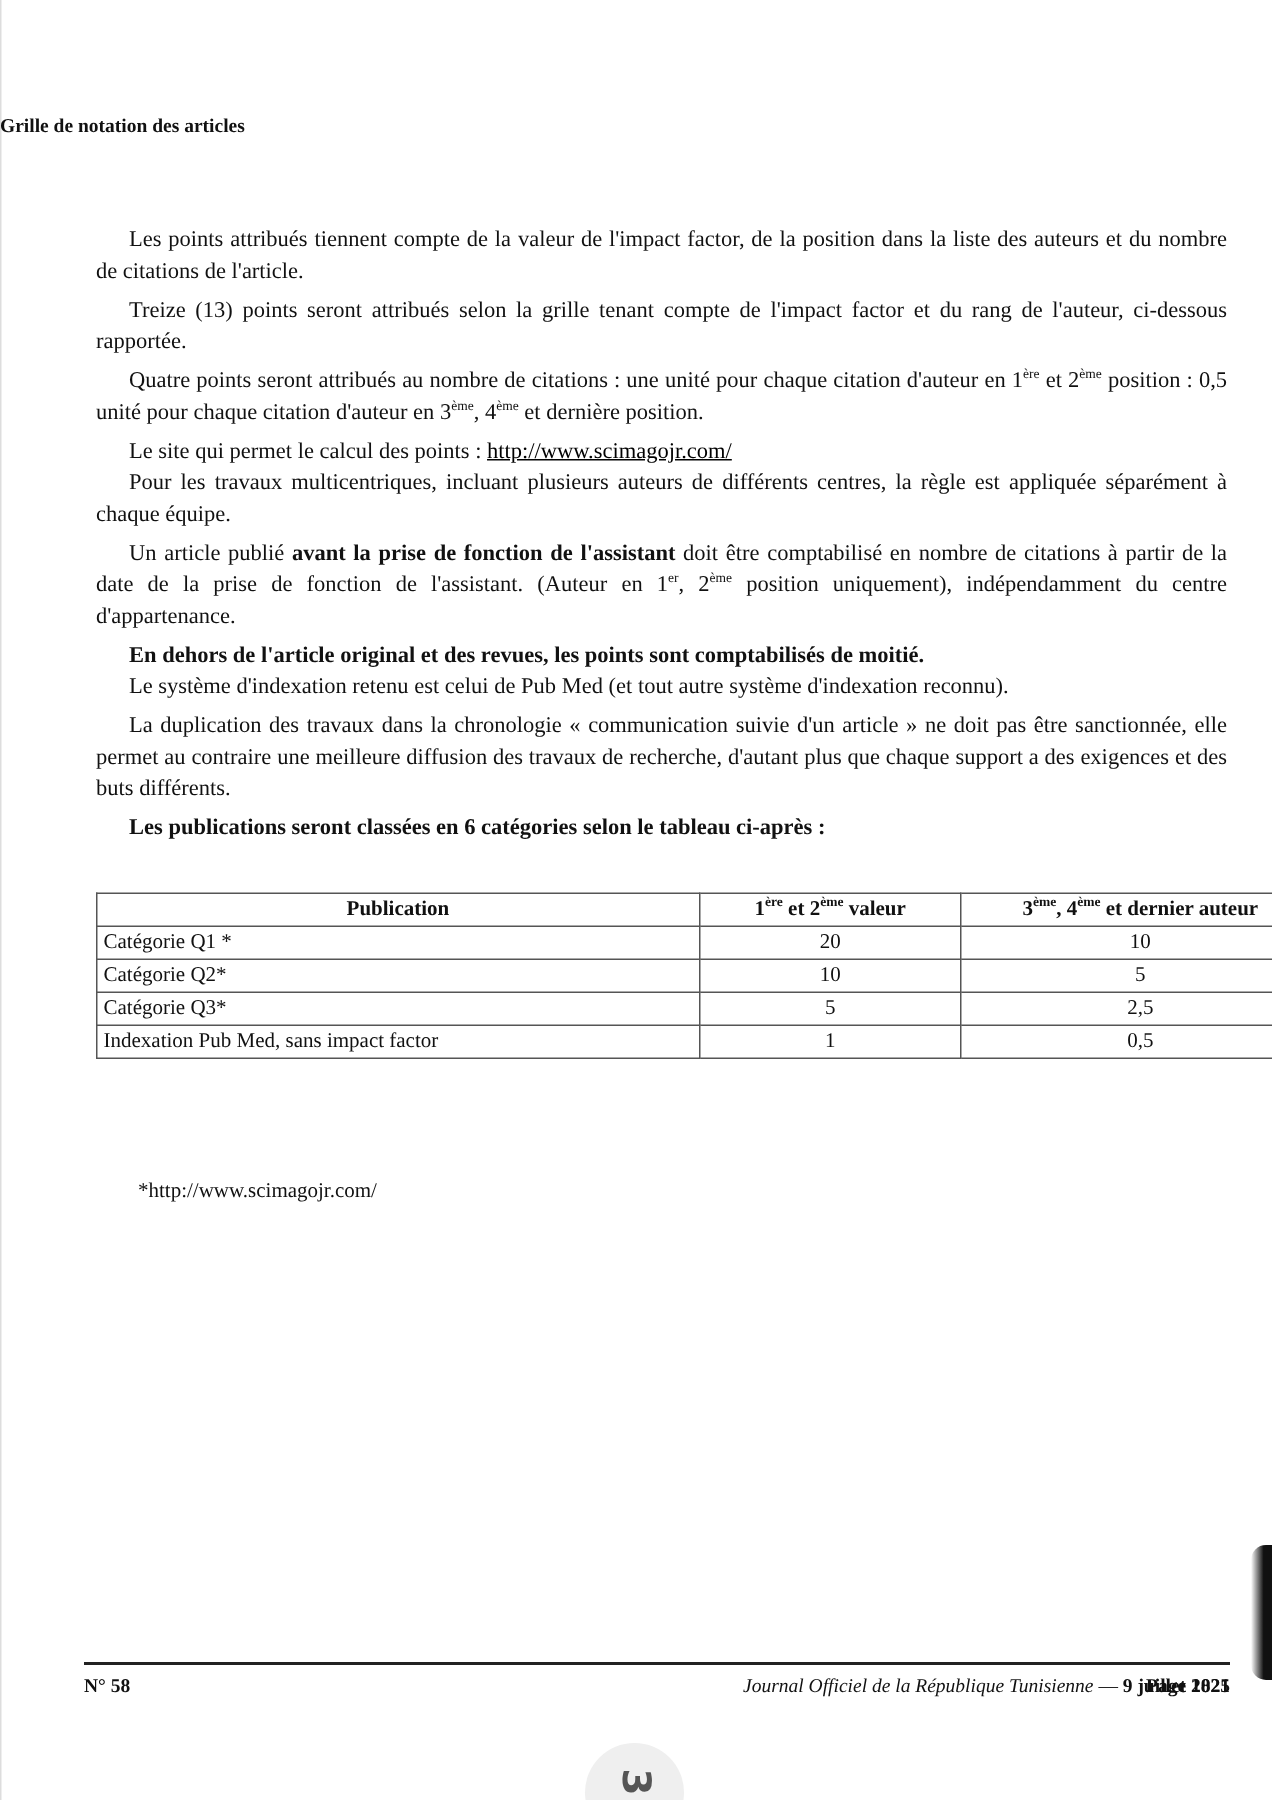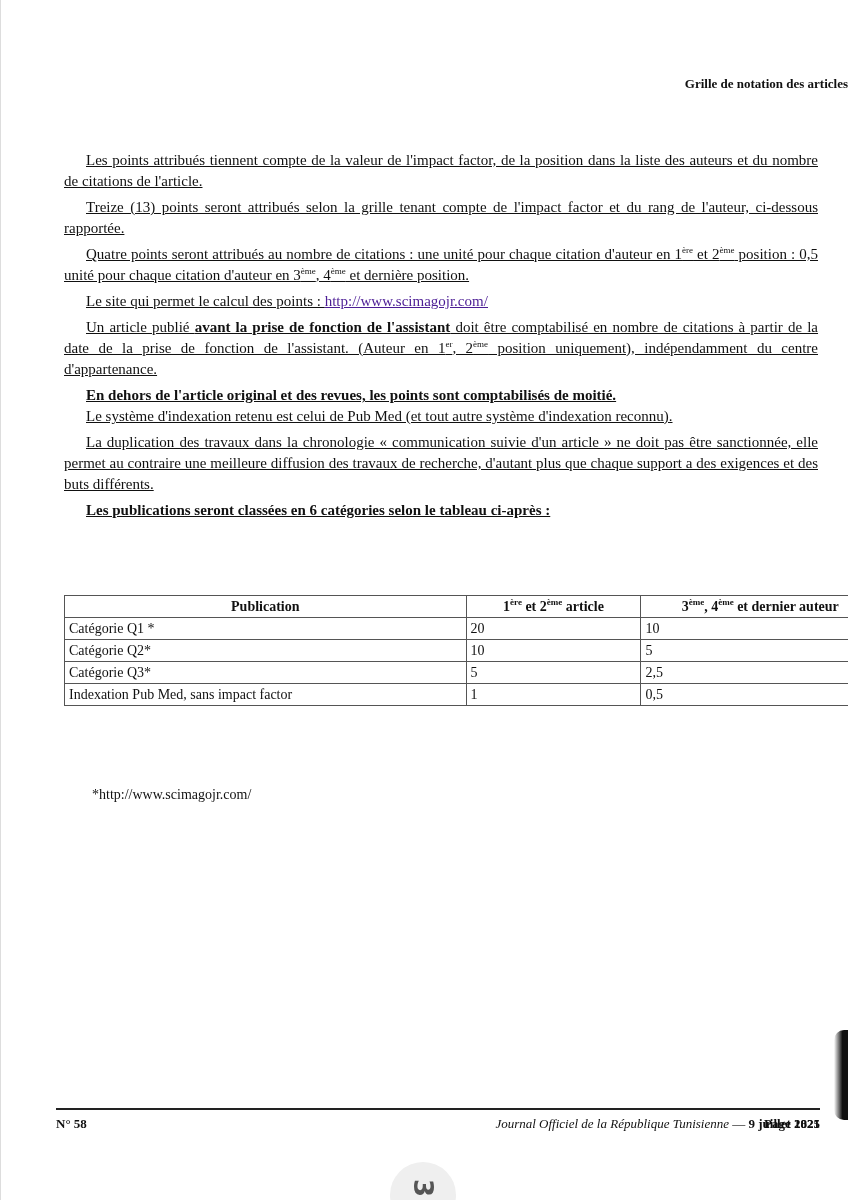--- a/index.html
+++ b/index.html
@@ -3,43 +3,43 @@
   <meta charset="utf-8">
   <style>
     html, body { margin: 0; padding: 0; }
     body {
       width: 848px; height: 1200px; position: relative; overflow: hidden;
       background: #ffffff; color: #111;
       font-family: "Liberation Serif", serif;
     }
     .page { position: absolute; left: 0; top: 0; width: 848px; height: 1200px; }
     .title {
-      position: absolute; top: 76px; left: 0; width: 848px; text-align: right;
+      position: absolute; top: 76px; left: 0; width: 848px; text-align: left;
       font-weight: bold; font-size: 13px;
     }
     .body-text {
       position: absolute; left: 64px; width: 754px; top: 150px;
       font-size: 15px; line-height: 21px;
     }
     .body-text p { margin: 0; text-align: justify; }
-    .indent { text-indent: 22px; text-decoration: underline; }
+    .indent { text-indent: 22px; }
     .gap { margin-top: 5px !important; }
     .bold { font-weight: bold; }
-    a.link { color: #4c1d95; text-decoration: underline; }
+    a.link { color: #000000; text-decoration: underline; }
     sup { font-size: 9px; line-height: 0; vertical-align: 6px; }
 
     table.grid {
       position: absolute; left: 64px; top: 595px; width: 816px;
       border-collapse: collapse; font-size: 14px;
     }
     table.grid th, table.grid td {
       border: 1px solid #555; padding: 1px 4px; height: 19px; line-height: 18px;
     }
     table.grid th { font-weight: bold; text-align: center; }
-    table.grid td.num { text-align: left; }
+    table.grid td.num { text-align: center; }
     table.grid col.c1 { width: 372px; }
     table.grid col.c2 { width: 162px; }
     table.grid col.c3 { width: 221px; }
 
     .footnote { position: absolute; left: 92px; top: 763px; font-size: 14px; margin-top: 24px; }
 
     .footer-rule { position: absolute; left: 56px; top: 1108px; width: 764px; height: 2px; background: #222; }
     .footer { position: absolute; left: 56px; top: 1116px; width: 764px; font-size: 13px; height: 18px; text-decoration: underline; }
     .footer .left { position: absolute; left: 0; font-weight: bold; }
     .footer .center { position: absolute; left: 0; width: 100%; text-align: right; }
@@ -66,37 +66,38 @@
 <div class="page">
   <div class="left-edge"></div>
 
   <div class="title">Grille de notation des articles</div>
 
   <div class="body-text">
     <p class="indent">Les points attribués tiennent compte de la valeur de l'impact factor, de la position dans la liste des auteurs et du nombre de citations de l'article.</p>
     <p class="indent gap">Treize (13) points seront attribués selon la grille tenant compte de l'impact factor et du rang de l'auteur, ci-dessous rapportée.</p>
     <p class="indent gap"><span>Quatre points seront attribués au nombre de citations : une unité pour chaque citation d'auteur en 1</span><sup>ère</sup><span> et 2</span><sup>ème</sup><span> position : 0,5 unité pour chaque citation d'auteur en 3</span><sup>ème</sup><span>, 4</span><sup>ème</sup><span> et dernière position.</span></p>
     <p class="indent gap"><span>Le site qui permet le calcul des points : </span><a class="link">http://www.scimagojr.com/</a></p>
+    <p class="indent">Pour les travaux multicentriques, incluant plusieurs auteurs de différents centres, la règle est appliquée séparément à chaque équipe.</p>
     <p class="indent gap"><span>Un article publié </span><span class="bold">avant la prise de fonction de l'assistant</span><span> doit être comptabilisé en nombre de citations à partir de la date de la prise de fonction de l'assistant. (Auteur en 1</span><sup>er</sup><span>, 2</span><sup>ème</sup><span> position uniquement), indépendamment du centre d'appartenance.</span></p>
     <p class="indent gap bold">En dehors de l'article original et des revues, les points sont comptabilisés de moitié.</p>
     <p class="indent">Le système d'indexation retenu est celui de Pub Med (et tout autre système d'indexation reconnu).</p>
     <p class="indent gap">La duplication des travaux dans la chronologie « communication suivie d'un article » ne doit pas être sanctionnée, elle permet au contraire une meilleure diffusion des travaux de recherche, d'autant plus que chaque support a des exigences et des buts différents.</p>
     <p class="indent gap bold">Les publications seront classées en 6 catégories selon le tableau ci-après :</p>
   </div>
 
   <table class="grid">
     <colgroup>
         <col class="c1">
         <col class="c2">
         <col class="c3">
       </colgroup>
     <thead>
       <tr>
         <th>Publication</th>
-        <th><span>1</span><sup>ère</sup><span> et 2</span><sup>ème</sup><span> article</span></th>
+        <th><span>1</span><sup>ère</sup><span> et 2</span><sup>ème</sup><span> valeur</span></th>
         <th><span>3</span><sup>ème</sup><span>, 4</span><sup>ème</sup><span> et dernier auteur</span></th>
       </tr>
     </thead>
     <tbody>
       <tr>
         <td>Catégorie Q1 *</td>
         <td class="num">20</td>
         <td class="num">10</td>
       </tr>
       <tr>

